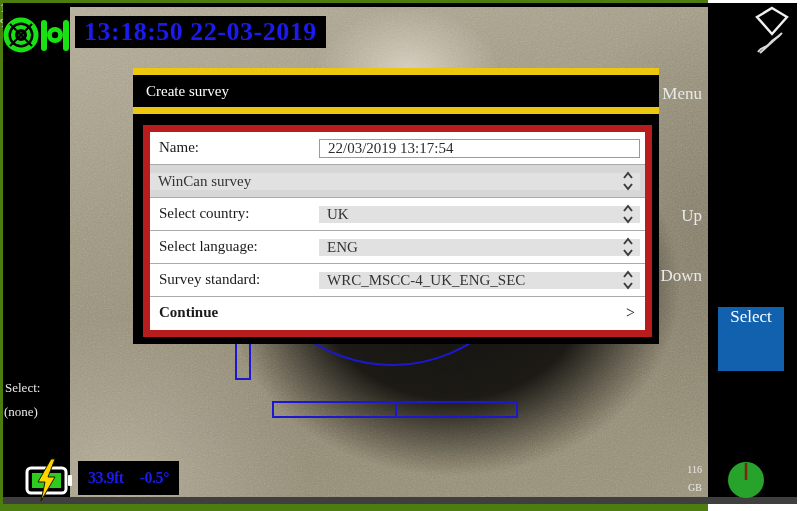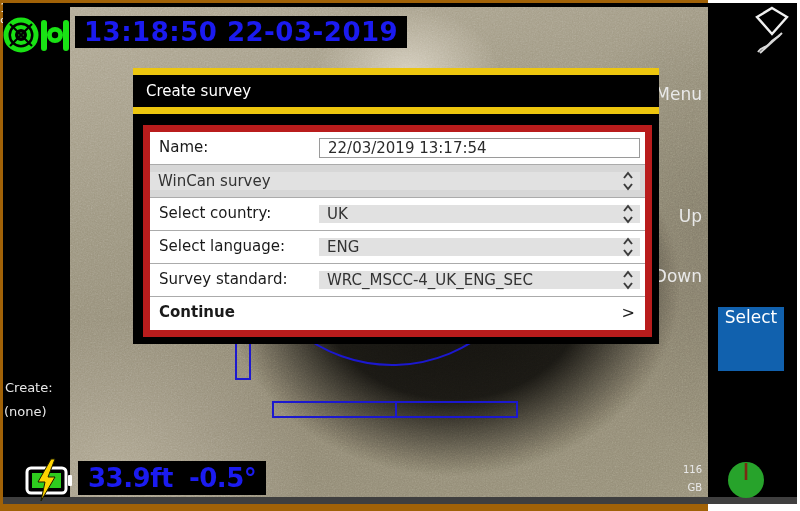--- a/index.html
+++ b/index.html
@@ -1,20 +1,20 @@
 <!DOCTYPE html>
 <html><head>
 <meta charset="utf-8">
 <style>
   * { margin:0; padding:0; box-sizing:border-box; }
   html,body { width:800px; height:511px; background:#ffffff; overflow:hidden;
               font-family:"DejaVu Sans","Liberation Sans",sans-serif; }
 
   
-  #stage { position:relative; width:708px; height:511px; background:#a16207; }
+  #stage { position:relative; width:708px; height:511px; background:#4d7c0f;font-family:Liberation Serif, serif; }
   #frame { position:absolute; left:3px; top:3px; width:794px; height:500px; background:#000; }
   #bottom-strip { position:absolute; left:3px; top:497px; width:794px; height:7px; background:#3f3f3f; }
 
   
   #video {
     position:absolute; left:70px; top:7px; width:638px; height:490px; overflow:hidden;
     background:
       radial-gradient(ellipse 300px 250px at 60% 57%, rgba(13,12,9,0.97) 0%, rgba(13,12,9,0.90) 45%, rgba(13,12,9,0) 76%),
       radial-gradient(ellipse 130px 90px at 53% 13%, rgba(216,209,193,0.9) 0%, rgba(216,209,193,0) 70%),
       radial-gradient(ellipse 280px 220px at 6% 96%, rgba(184,176,154,0.8) 0%, rgba(184,176,154,0) 72%),
@@ -22,21 +22,21 @@
       linear-gradient(165deg, #b2aa96 0%, #9c957f 35%, #8e8672 70%, #979079 100%);
   }
   #grain-svg { position:absolute; left:0; top:0; width:100%; height:100%;
                opacity:.32; mix-blend-mode:overlay; }
   #overlay-svg { position:absolute; left:0; top:0; width:100%; height:100%; }
 
   
   .osd-box { position:absolute; background:#000; color:#1b1bf0; font-weight:bold;
              display:flex; align-items:center; white-space:pre; }
   #osd-datetime { left:75px; top:16px; height:32px; padding:0 9px; font-size:26px; letter-spacing:0.5px; }
-  #osd-distance { left:78px; top:461px; height:34px; padding:0 10px; font-size:26px; letter-spacing:-0.5px; }
+  #osd-distance { left:78px; top:461px; height:34px; padding:0 10px; font-size:16px; letter-spacing:-0.5px; }
   #osd-distance .gap { display:inline-block; width:16px; }
 
   
   .lp-text { position:absolute; color:#e8e8e8; font-size:13px; }
   #survey-label { left:5px; top:380px; }
   #survey-value { left:4px; top:404px; }
   #battery-pct { left:7px; top:466px; line-height:15px; font-size:13px; color:#f0f0f0; }
   #battery-svg { position:absolute; left:24px; top:458px; }
   #topleft-icons { position:absolute; left:3px; top:12px; }
 
@@ -116,21 +116,21 @@
     </g>
   </svg>
 
   <div id="osd-datetime" class="osd-box">
     <span>13:18:50 22-03-2019</span>
   </div>
   <div id="osd-distance" class="osd-box">
     <span>33.9ft</span><span class="gap"></span><span>-0.5°</span>
   </div>
 
-  <div id="survey-label" class="lp-text">Create:</div>
+  <div id="survey-label" class="lp-text">Select:</div>
   <div id="survey-value" class="lp-text">(none)</div>
   <div id="battery-pct">
     <div>100</div>
     <div>%</div>
   </div>
   <svg id="battery-svg" width="52" height="44" viewBox="0 0 52 44">
     <rect x="3" y="10" width="39" height="25" rx="4" fill="#000" stroke="#fff" stroke-width="3"></rect>
     <rect x="44" y="17" width="4" height="11" rx="1" fill="#fff"></rect>
     <rect x="8" y="15" width="29" height="15" fill="#2ecc1e"></rect>
     <polygon points="27,1 14,24 21,24 17,43 31,19 24,19 31,1" fill="#ffd400" stroke="#1a1a00" stroke-width="1"></polygon>

